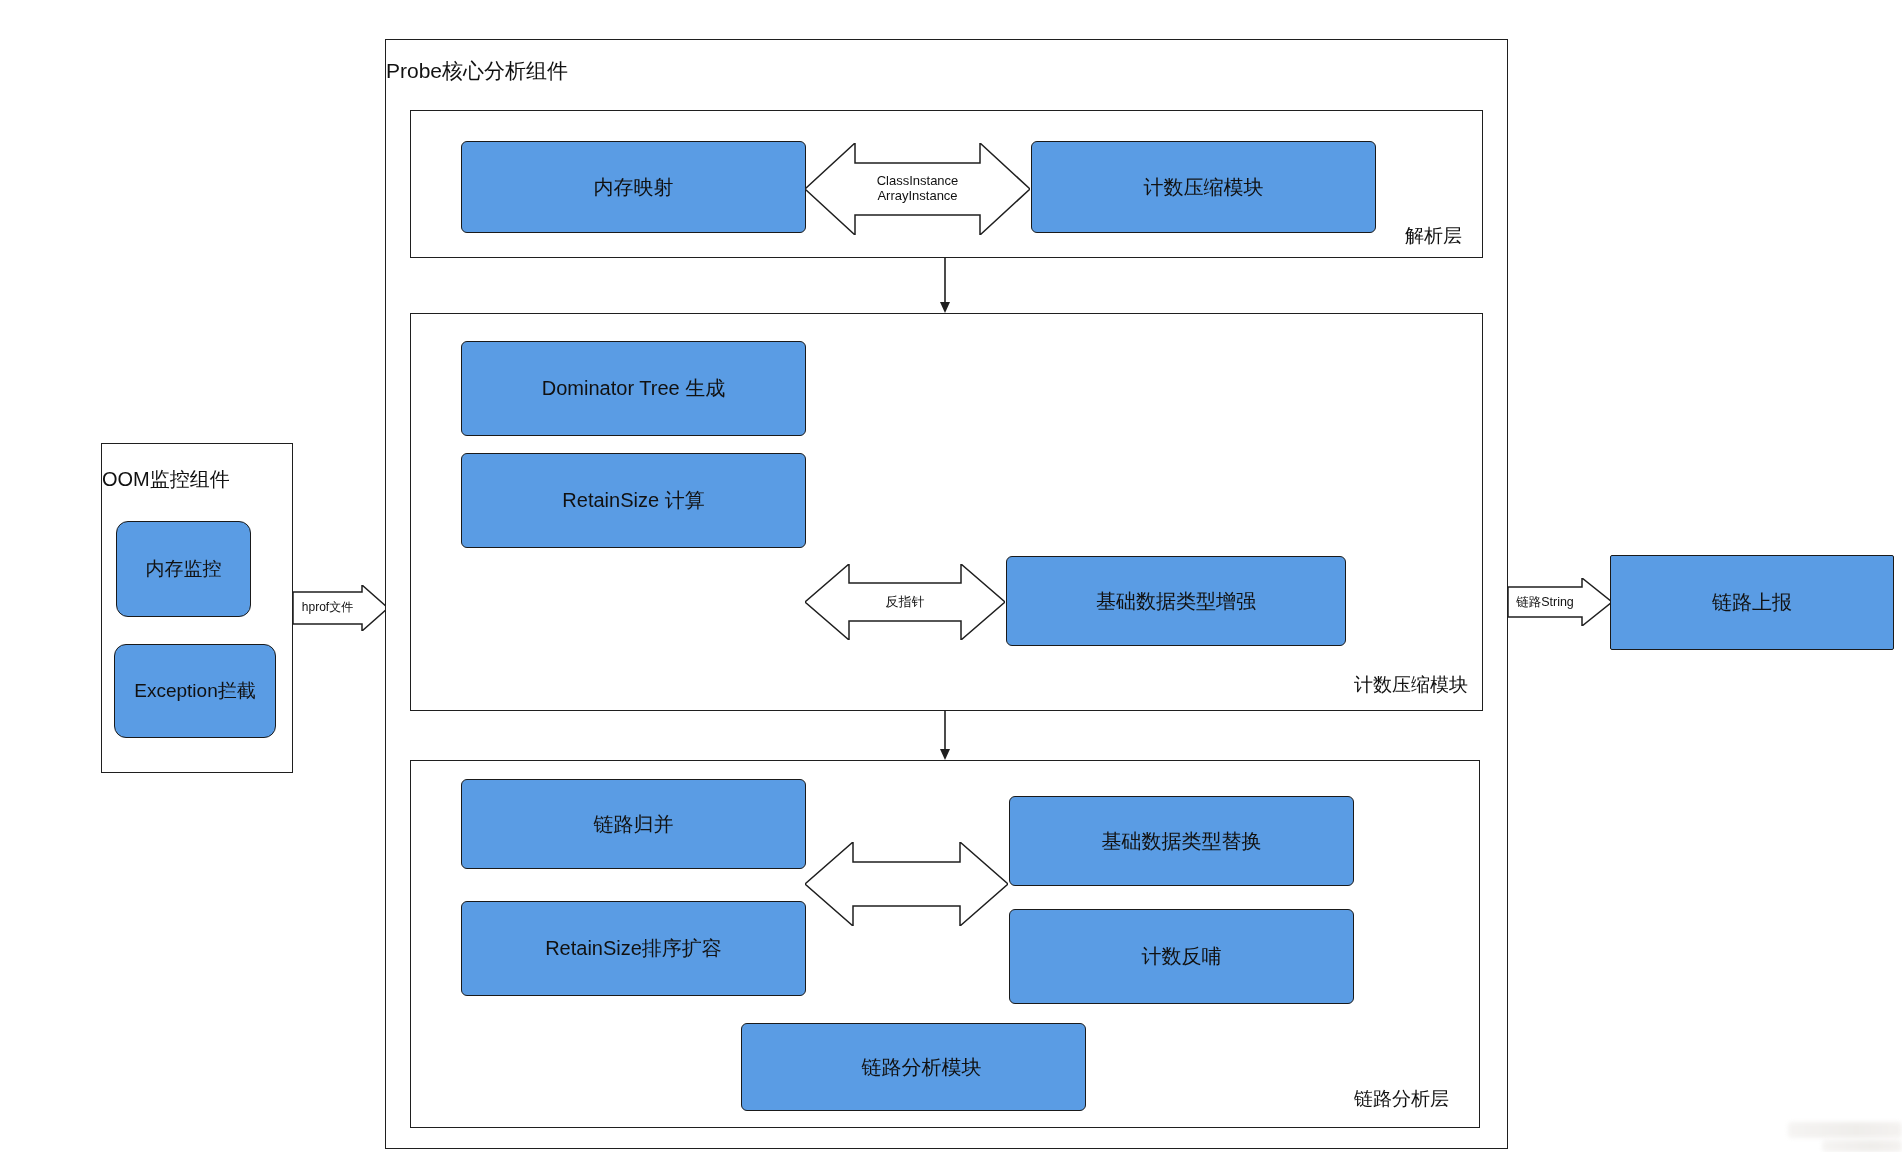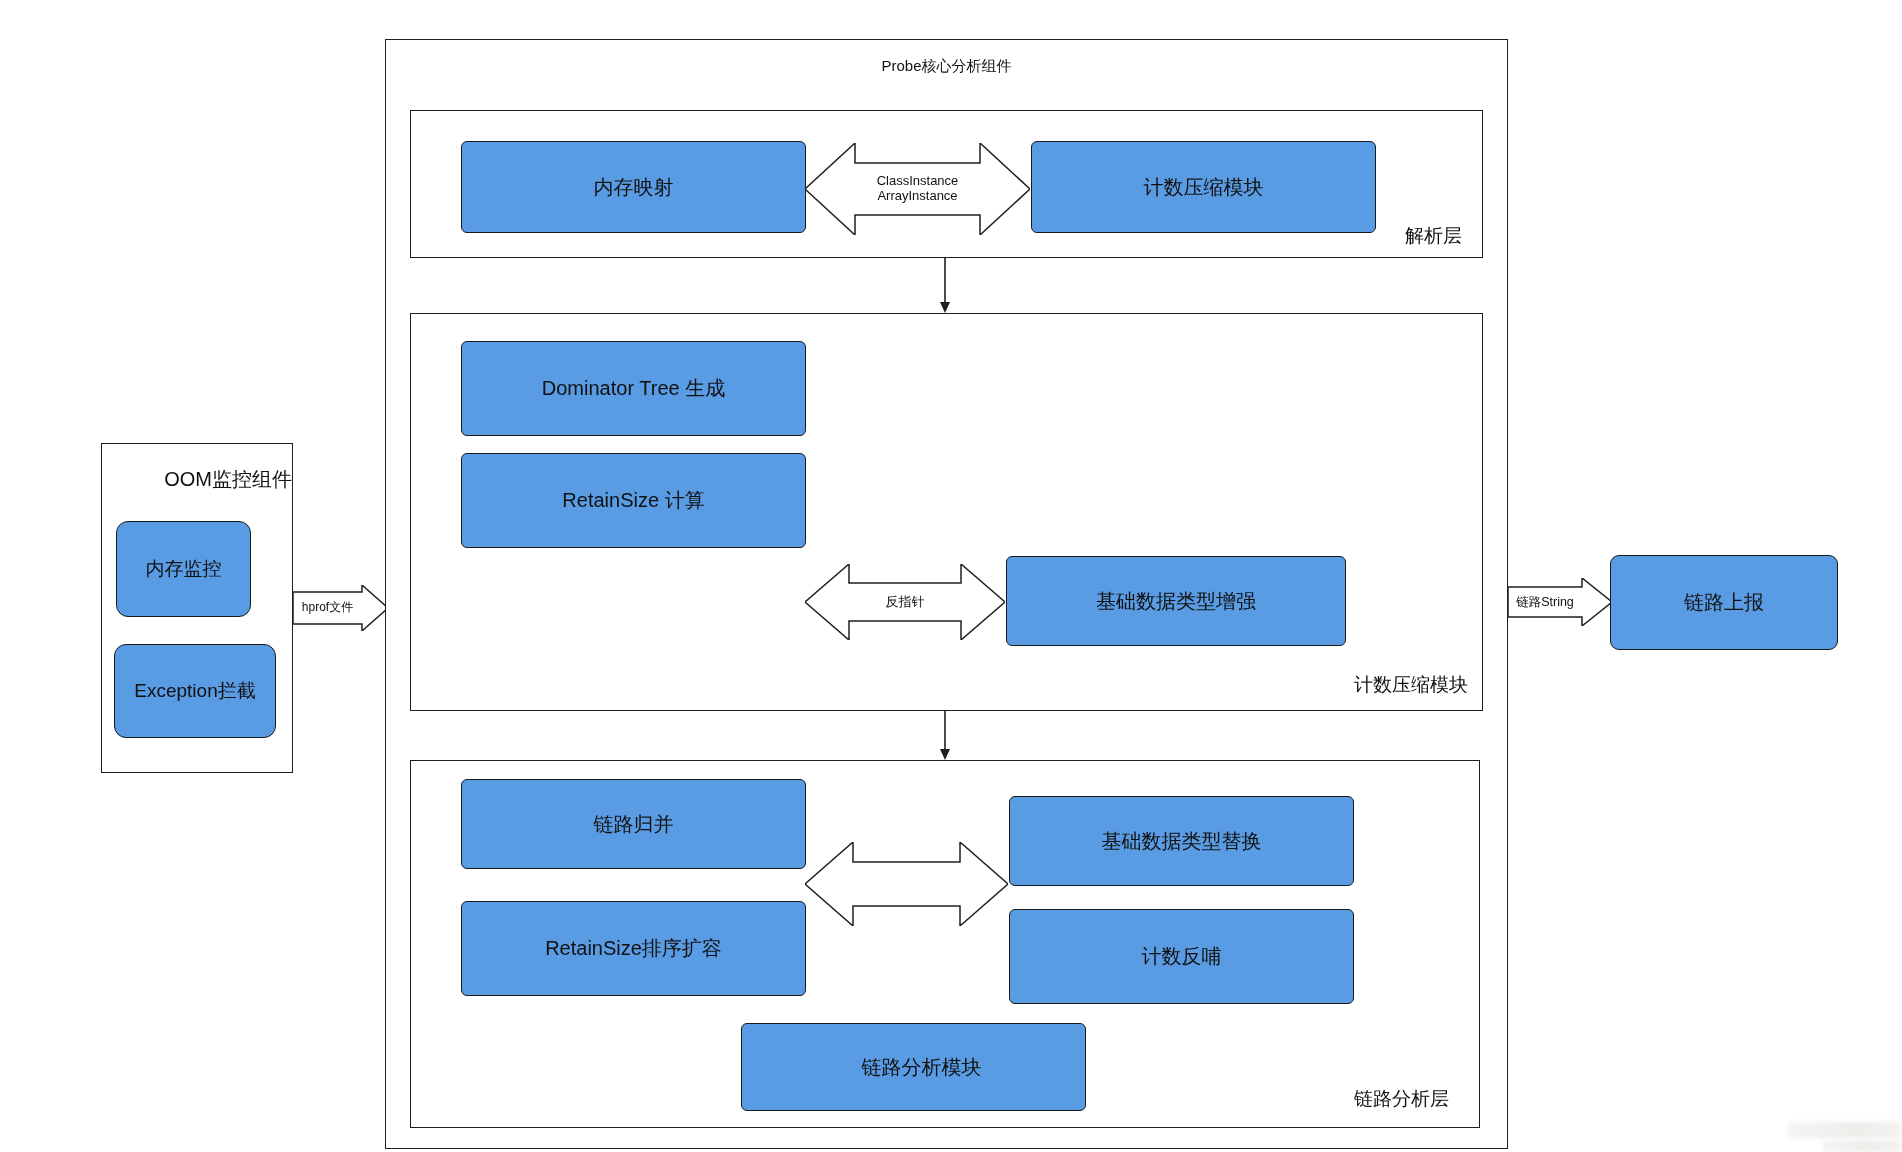--- a/index.html
+++ b/index.html
@@ -13,22 +13,22 @@
   #canvas{position:relative;width:1902px;height:1152px;background:#ffffff;overflow:hidden;}
   .abs{position:absolute;}
   .frame{position:absolute;border:1.6px solid var(--line);background:#ffffff;box-sizing:border-box;}
   .node{
     position:absolute;display:flex;align-items:center;justify-content:center;
     background:var(--node-fill);border:1.8px solid var(--node-border);
     border-radius:6px;box-sizing:border-box;
     font-size:20px;color:var(--text);text-align:center;line-height:1.25;
   }
   .node.small{border-radius:12px;font-size:19px;}
-  .box-title{position:absolute;width:100%;text-align:right;font-size:20px;color:var(--text);}
-  .probe-title{position:absolute;width:100%;text-align:center;font-size:15px;color:var(--text);}
+  .box-title{position:absolute;width:100%;text-align:left;font-size:20px;color:var(--text);}
+  .probe-title{position:absolute;width:100%;text-align:left;font-size:21px;color:var(--text);}
   .layer-label{position:absolute;font-size:19px;color:var(--text);}
   .arrow-label{
     position:absolute;display:flex;flex-direction:column;align-items:center;justify-content:center;
     font-size:13px;color:var(--text);line-height:1.15;text-align:center;
   }
   svg{display:block;}
   .watermark{
     position:absolute;background:linear-gradient(90deg,#f1efed,#e7e4e0 60%,#efece9);
     opacity:.65;filter:blur(2px);border-radius:4px;
   }
@@ -97,18 +97,18 @@
   </div>
   <svg class="abs" style="left:805px;top:842px;" width="203" height="84" viewBox="0 0 203 84">
     <path d="M0,42 L48,0 L48,20 L155,20 L155,0 L203,42 L155,84 L155,64 L48,64 L48,84 Z" fill="#ffffff" stroke="#1f1f1f" stroke-width="1.5"></path>
   </svg>
 
   <svg class="abs" style="left:1508px;top:578px;" width="104" height="48" viewBox="0 0 104 48">
     <path d="M0,9 L74,9 L74,0 L104,24 L74,48 L74,39 L0,39 Z" fill="#ffffff" stroke="#1f1f1f" stroke-width="1.5"></path>
   </svg>
   <div class="arrow-label" style="left:1508px;top:587px;width:74px;height:30px;font-size:12.5px;">链路String</div>
 
-  <div class="node" style="left:1610px;top:555px;width:228px;height:95px;border-radius:9px;">链路上报</div>
+  <div class="node" style="left:1610px;top:555px;width:284px;height:95px;border-radius:2px;">链路上报</div>
 
   <div class="watermark" style="left:1788px;top:1122px;width:114px;height:16px;"></div>
   <div class="watermark" style="left:1822px;top:1140px;width:80px;height:12px;"></div>
 
 </div>
 
 </body></html>

